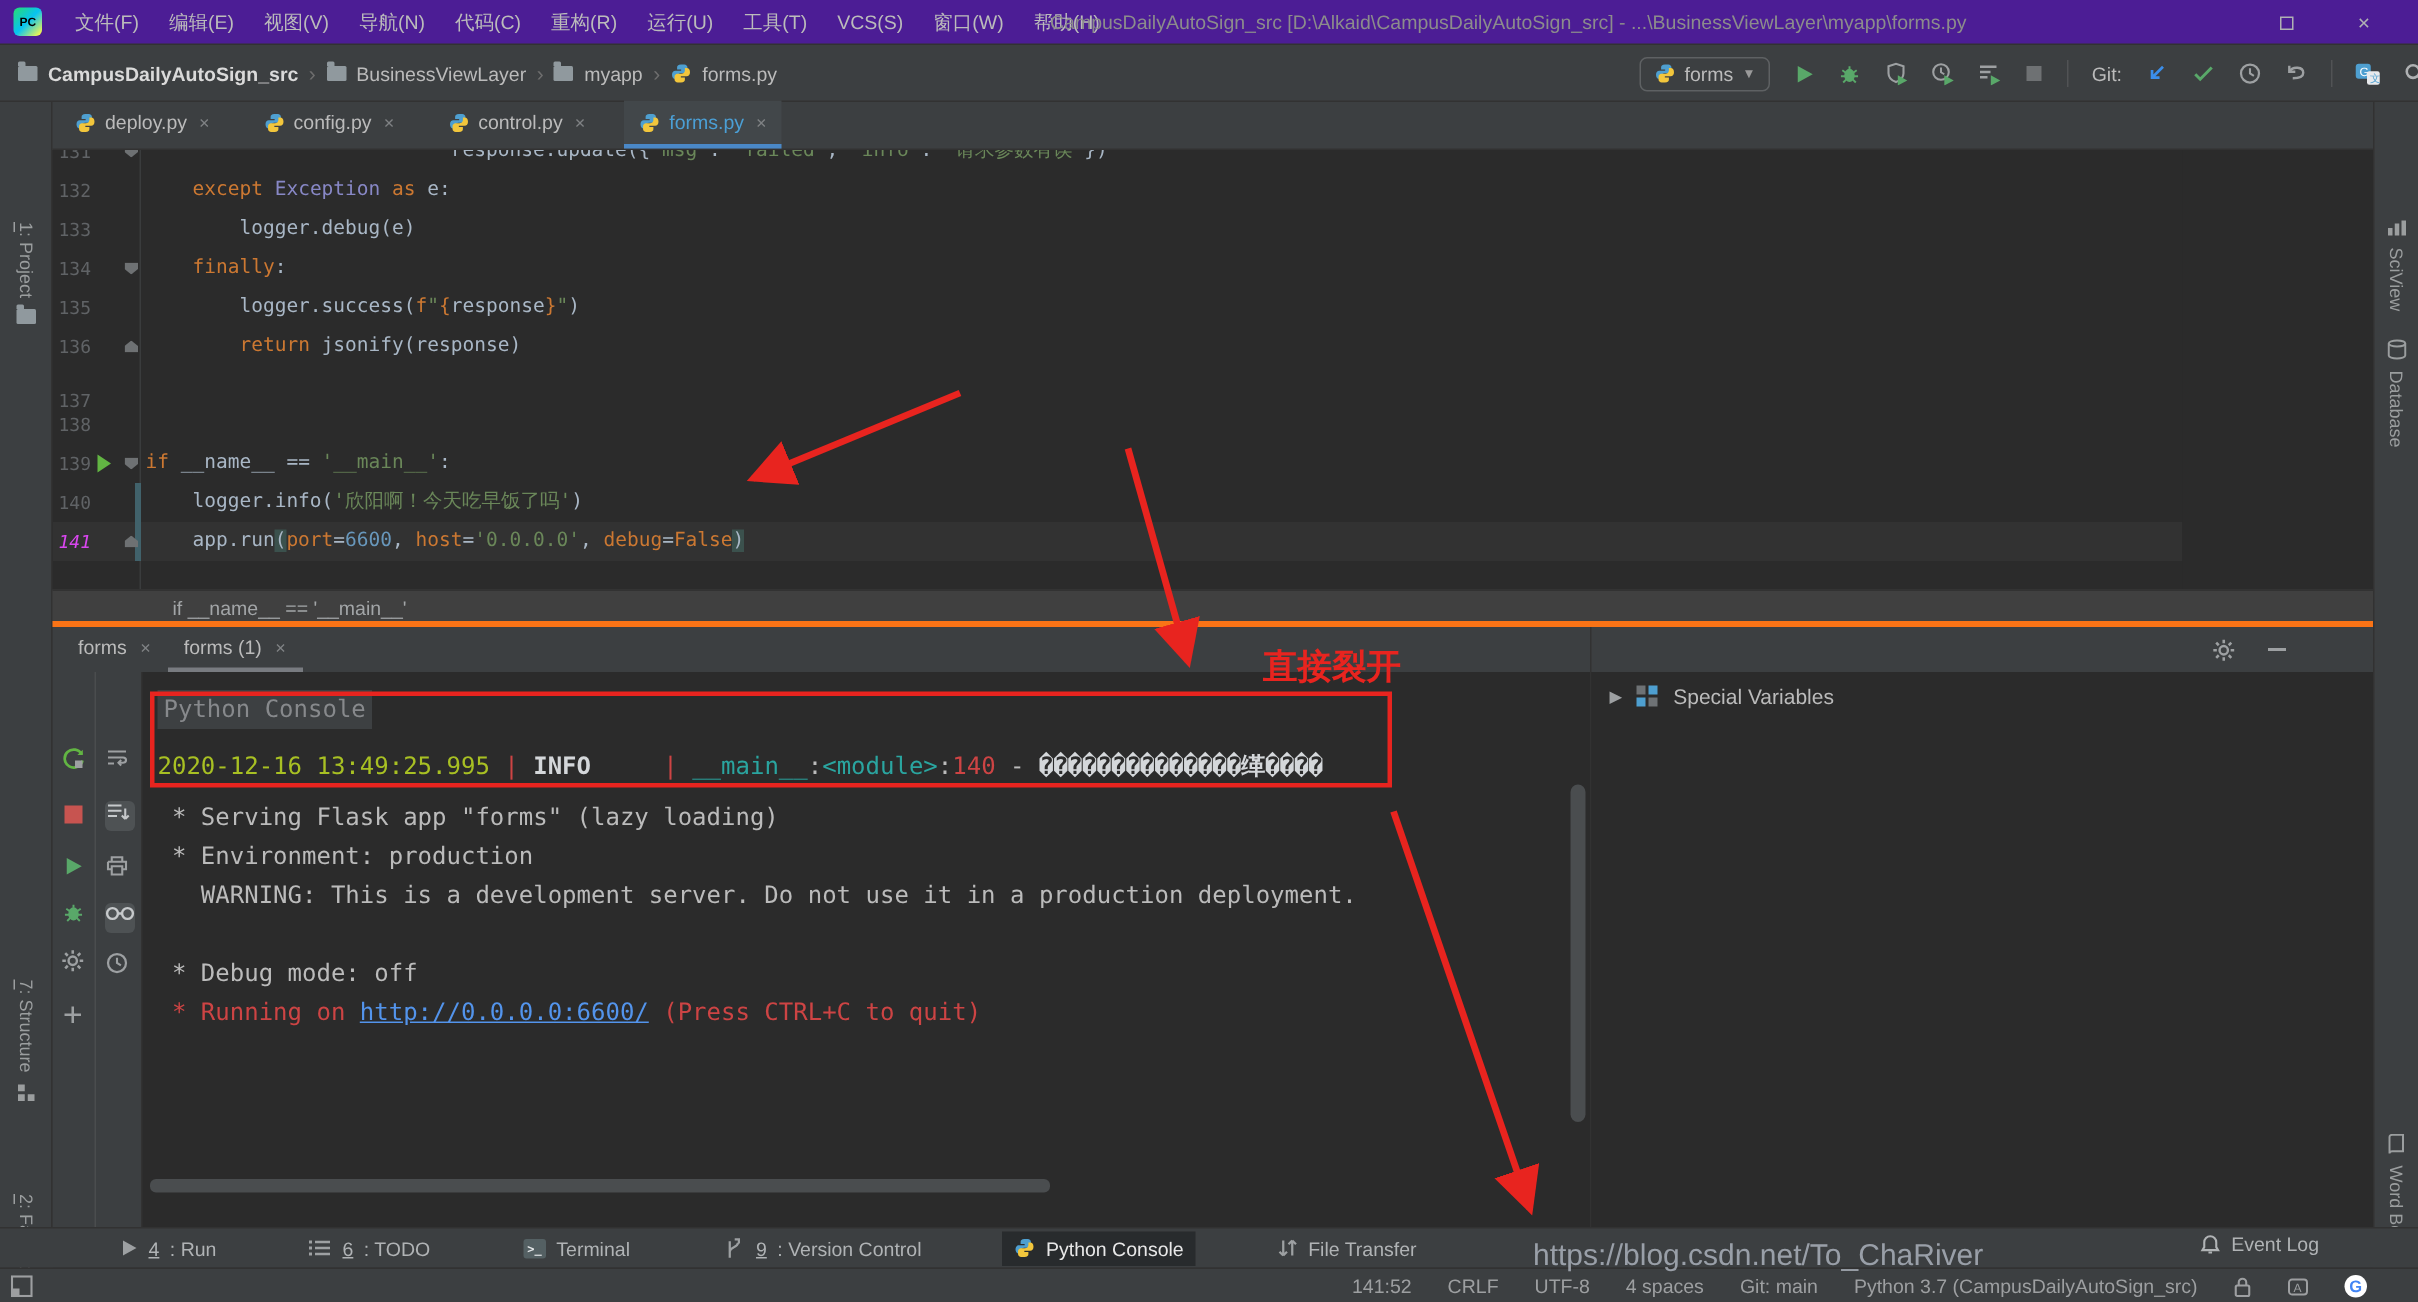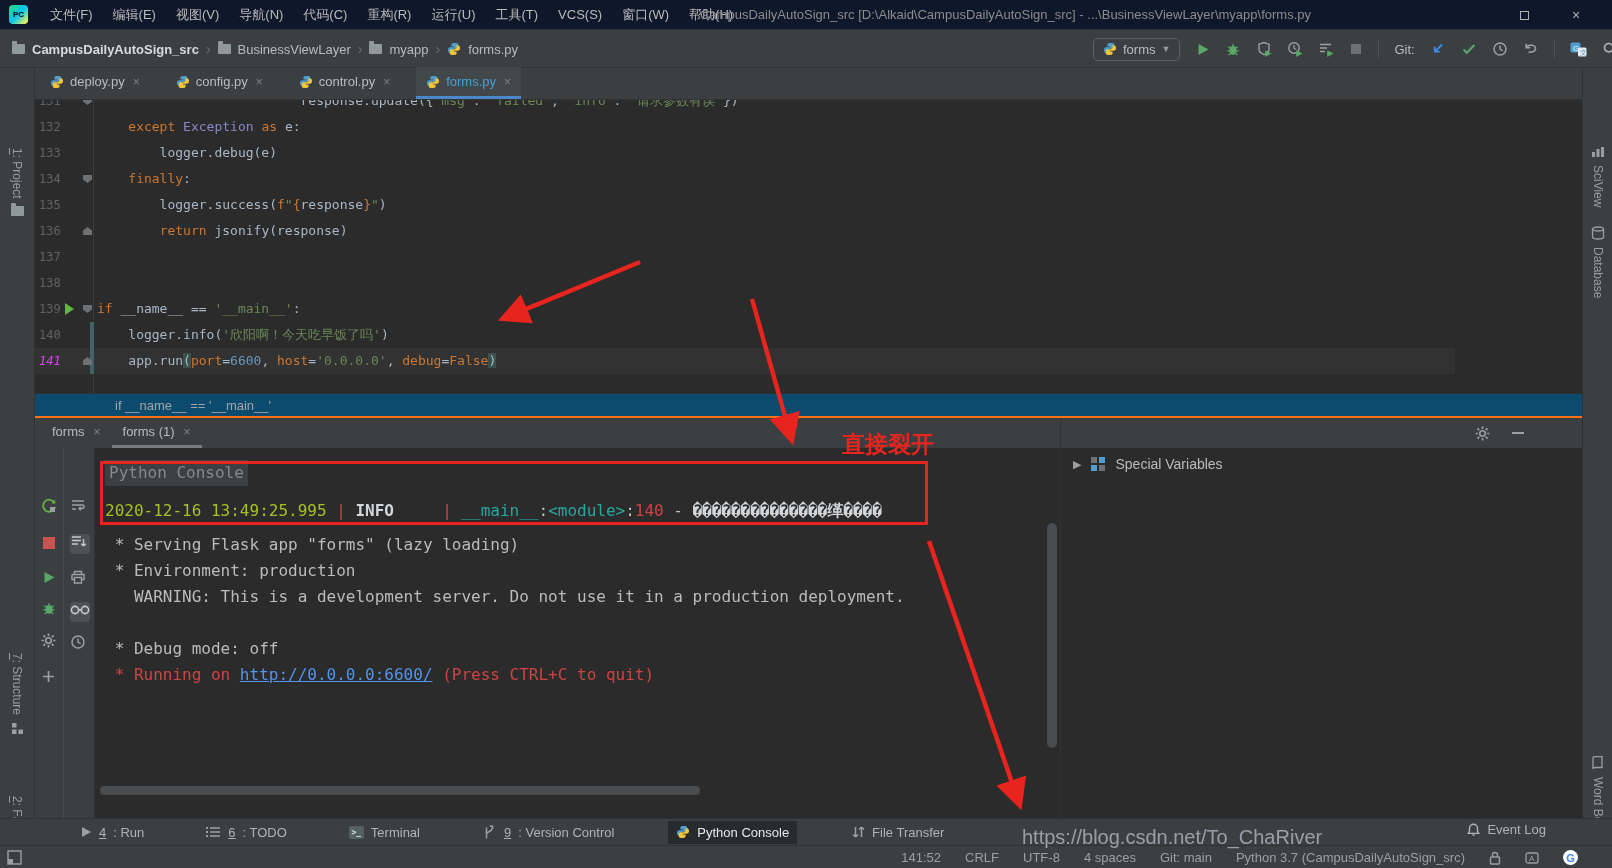--- a/index.html
+++ b/index.html
@@ -1,21 +1,21 @@
 <!DOCTYPE html>
 <html><head>
 <meta charset="utf-8">
 <style>
   * { margin:0; padding:0; box-sizing:border-box; }
   body { background:#1e1e1e; font-family:"Liberation Sans",sans-serif; }
   #app { position:relative; width:1612px; height:868px; background:#2b2b2b; overflow:hidden; font-family:"Liberation Sans",sans-serif; }
   .ic { display:inline-flex; align-items:center; justify-content:center; vertical-align:middle; }
 
   
-  #titlebar { position:absolute; left:0; top:0; width:1612px; height:30px; background:#0f172a; display:flex; align-items:center; border-bottom:1px solid #323232; }
+  #titlebar { position:absolute; left:0; top:0; width:1612px; height:30px; background:#4c1d95; display:flex; align-items:center; border-bottom:1px solid #323232; }
   .pclogo { width:19px; height:19px; margin:0 12px 0 9px; border-radius:4px; background:linear-gradient(135deg,#21d789 10%,#07c3f2 50%,#fcf84a 95%); color:#000; font-size:8px; font-weight:bold; display:flex; align-items:center; justify-content:center; }
   .menu-item { color:#bbbbbb; font-size:13px; padding:0 10px; line-height:30px; cursor:default; }
   #win-title { position:absolute; left:700px; top:0; line-height:30px; color:#8c8c8c; font-size:13px; white-space:nowrap; }
   #win-controls { position:absolute; right:28px; top:0; height:30px; display:flex; align-items:center; gap:36px; }
   .wc { color:#afb1b3; font-size:14px; width:16px; text-align:center; }
   .wc-min { width:10px; height:1.5px; background:#afb1b3; }
   .wc-max { width:9px; height:9px; border:1.5px solid #afb1b3; }
 
   
   #navbar { position:absolute; left:0; top:30px; width:1612px; height:38px; background:#3c3f41; border-bottom:1px solid #323232; }
@@ -55,21 +55,21 @@
   .fold { position:absolute; left:48px; top:9px; width:9px; height:8px; background:#6e7173; clip-path:polygon(0 0,100% 0,100% 55%,50% 100%,0 55%); }
   .fold.up { transform:rotate(180deg); }
   .chg { position:absolute; left:55px; top:0; width:4px; height:26px; background:#41626b; }
   .code { position:absolute; left:62px; font-size:13px; font-family:"DejaVu Sans Mono",monospace; }
   .p{color:#a9b7c6} .k{color:#cc7832} .s{color:#6a8759} .n{color:#6897bb} .c{color:#8888c6}
   .ph{color:#a9b7c6; background:#3b514d;}
   #estripe-check { position:absolute; left:1492px; top:5px; }
   #escroll { position:absolute; left:1490px; top:228px; width:15px; height:62px; background:#3f4244; border-radius:4px; }
 
   
-  #crumbbar { position:absolute; left:35px; top:393px; width:1547px; height:25px; background:#0c4a6e; border-top:1px solid #323232; border-bottom:2px solid #f97316; line-height:24px; color:#a2a5a7; font-size:13px; padding-left:80px; }
+  #crumbbar { position:absolute; left:35px; top:393px; width:1547px; height:25px; background:#404040; border-top:1px solid #323232; border-bottom:4px solid #f97316; line-height:24px; color:#a2a5a7; font-size:13px; padding-left:80px; }
 
   
   #console { position:absolute; left:35px; top:418px; width:1547px; height:400px; background:#2b2b2b; }
   #ctabrow { position:absolute; left:0; top:0; width:100%; height:30px; background:#3c3f41; display:flex; align-items:center; padding-left:6px; }
   .ctab { display:flex; align-items:center; gap:7px; height:30px; padding:0 11px; color:#bbbbbb; font-size:13px; border-bottom:3px solid transparent; }
   .ctab.sel { border-bottom-color:#787b80; }
   #ctab-actions { position:absolute; right:58px; top:0; height:30px; display:flex; align-items:center; gap:22px; }
   .minus { width:12px; height:2px; background:#9da0a2; }
   #ctoolstrip { position:absolute; left:0; top:30px; width:60px; height:370px; background:#3c3f41; border-right:1px solid #323232; }
   .tsc2 { border-left:1px solid #4a4d4e; position:absolute; left:28px; top:0; width:32px; height:100%; }
@@ -346,21 +346,21 @@
 
   <div id="editor">
     <div id="gutter-line"></div>
     <div id="code-rows">
         <div class="crow" style="top: -12px;"><span class="ln">131</span><span class="fold"></span><span class="code"><span class="p">                          response.update({</span><span class="s">'msg'</span><span class="p">: </span><span class="s">'failed'</span><span class="p">, </span><span class="s">'info'</span><span class="p">: </span><span class="s">'请求参数有误'</span><span class="p">})</span></span></div>
         <div class="crow" style="top: 14px;"><span class="ln">132</span><span class="code"><span class="p">    </span><span class="k">except </span><span class="c">Exception </span><span class="k">as </span><span class="p">e:</span></span></div>
         <div class="crow" style="top: 40px;"><span class="ln">133</span><span class="code"><span class="p">        logger.debug(e)</span></span></div>
         <div class="crow" style="top: 66px;"><span class="ln">134</span><span class="fold"></span><span class="code"><span class="p">    </span><span class="k">finally</span><span class="p">:</span></span></div>
         <div class="crow" style="top: 92px;"><span class="ln">135</span><span class="code"><span class="p">        logger.success(</span><span class="k">f</span><span class="s">"</span><span class="k">{</span><span class="p">response</span><span class="k">}</span><span class="s">"</span><span class="p">)</span></span></div>
         <div class="crow" style="top: 118px;"><span class="ln">136</span><span class="fold up"></span><span class="code"><span class="p">        </span><span class="k">return </span><span class="p">jsonify(response)</span></span></div>
-        <div class="crow" style="top: 144px; padding-left: 12px;"><span class="ln">137</span><span class="code"></span></div>
+        <div class="crow" style="top: 154px; padding-left: 12px;"><span class="ln">137</span><span class="code"></span></div>
         <div class="crow" style="top: 170px;"><span class="ln">138</span><span class="code"></span></div>
         <div class="crow" style="top: 196px;"><span class="ln">139</span><span class="runmark"></span><span class="fold"></span><span class="code"><span class="k">if </span><span class="p">__name__ == </span><span class="s">'__main__'</span><span class="p">:</span></span></div>
         <div class="crow" style="top: 222px;"><span class="ln">140</span><div class="chg"></div><span class="code"><span class="p">    logger.info(</span><span class="s">'欣阳啊！今天吃早饭了吗'</span><span class="p">)</span></span></div>
         <div class="crow cur" style="top: 248px;"><span class="ln">141</span><div class="chg"></div><span class="fold up"></span><span class="code"><span class="p">    app.run</span><span class="ph">(</span><span class="k">port</span><span class="p">=</span><span class="n">6600</span><span class="p">, </span><span class="k">host</span><span class="p">=</span><span class="s">'0.0.0.0'</span><span class="p">, </span><span class="k">debug</span><span class="p">=</span><span class="k">False</span><span class="ph">)</span></span></div>
         <div class="crow" style="top: 274px; margin-top: 48px;"><span class="ln">142</span><span class="code"></span></div>
       </div>
     <span id="estripe-check"><svg width="14" height="14">
           <path d="M2.5 8l3.2 3.2L11.5 3.5" fill="none" stroke="#5ba75f" stroke-width="2"></path>
         </svg></span>
     <div id="escroll"></div>

